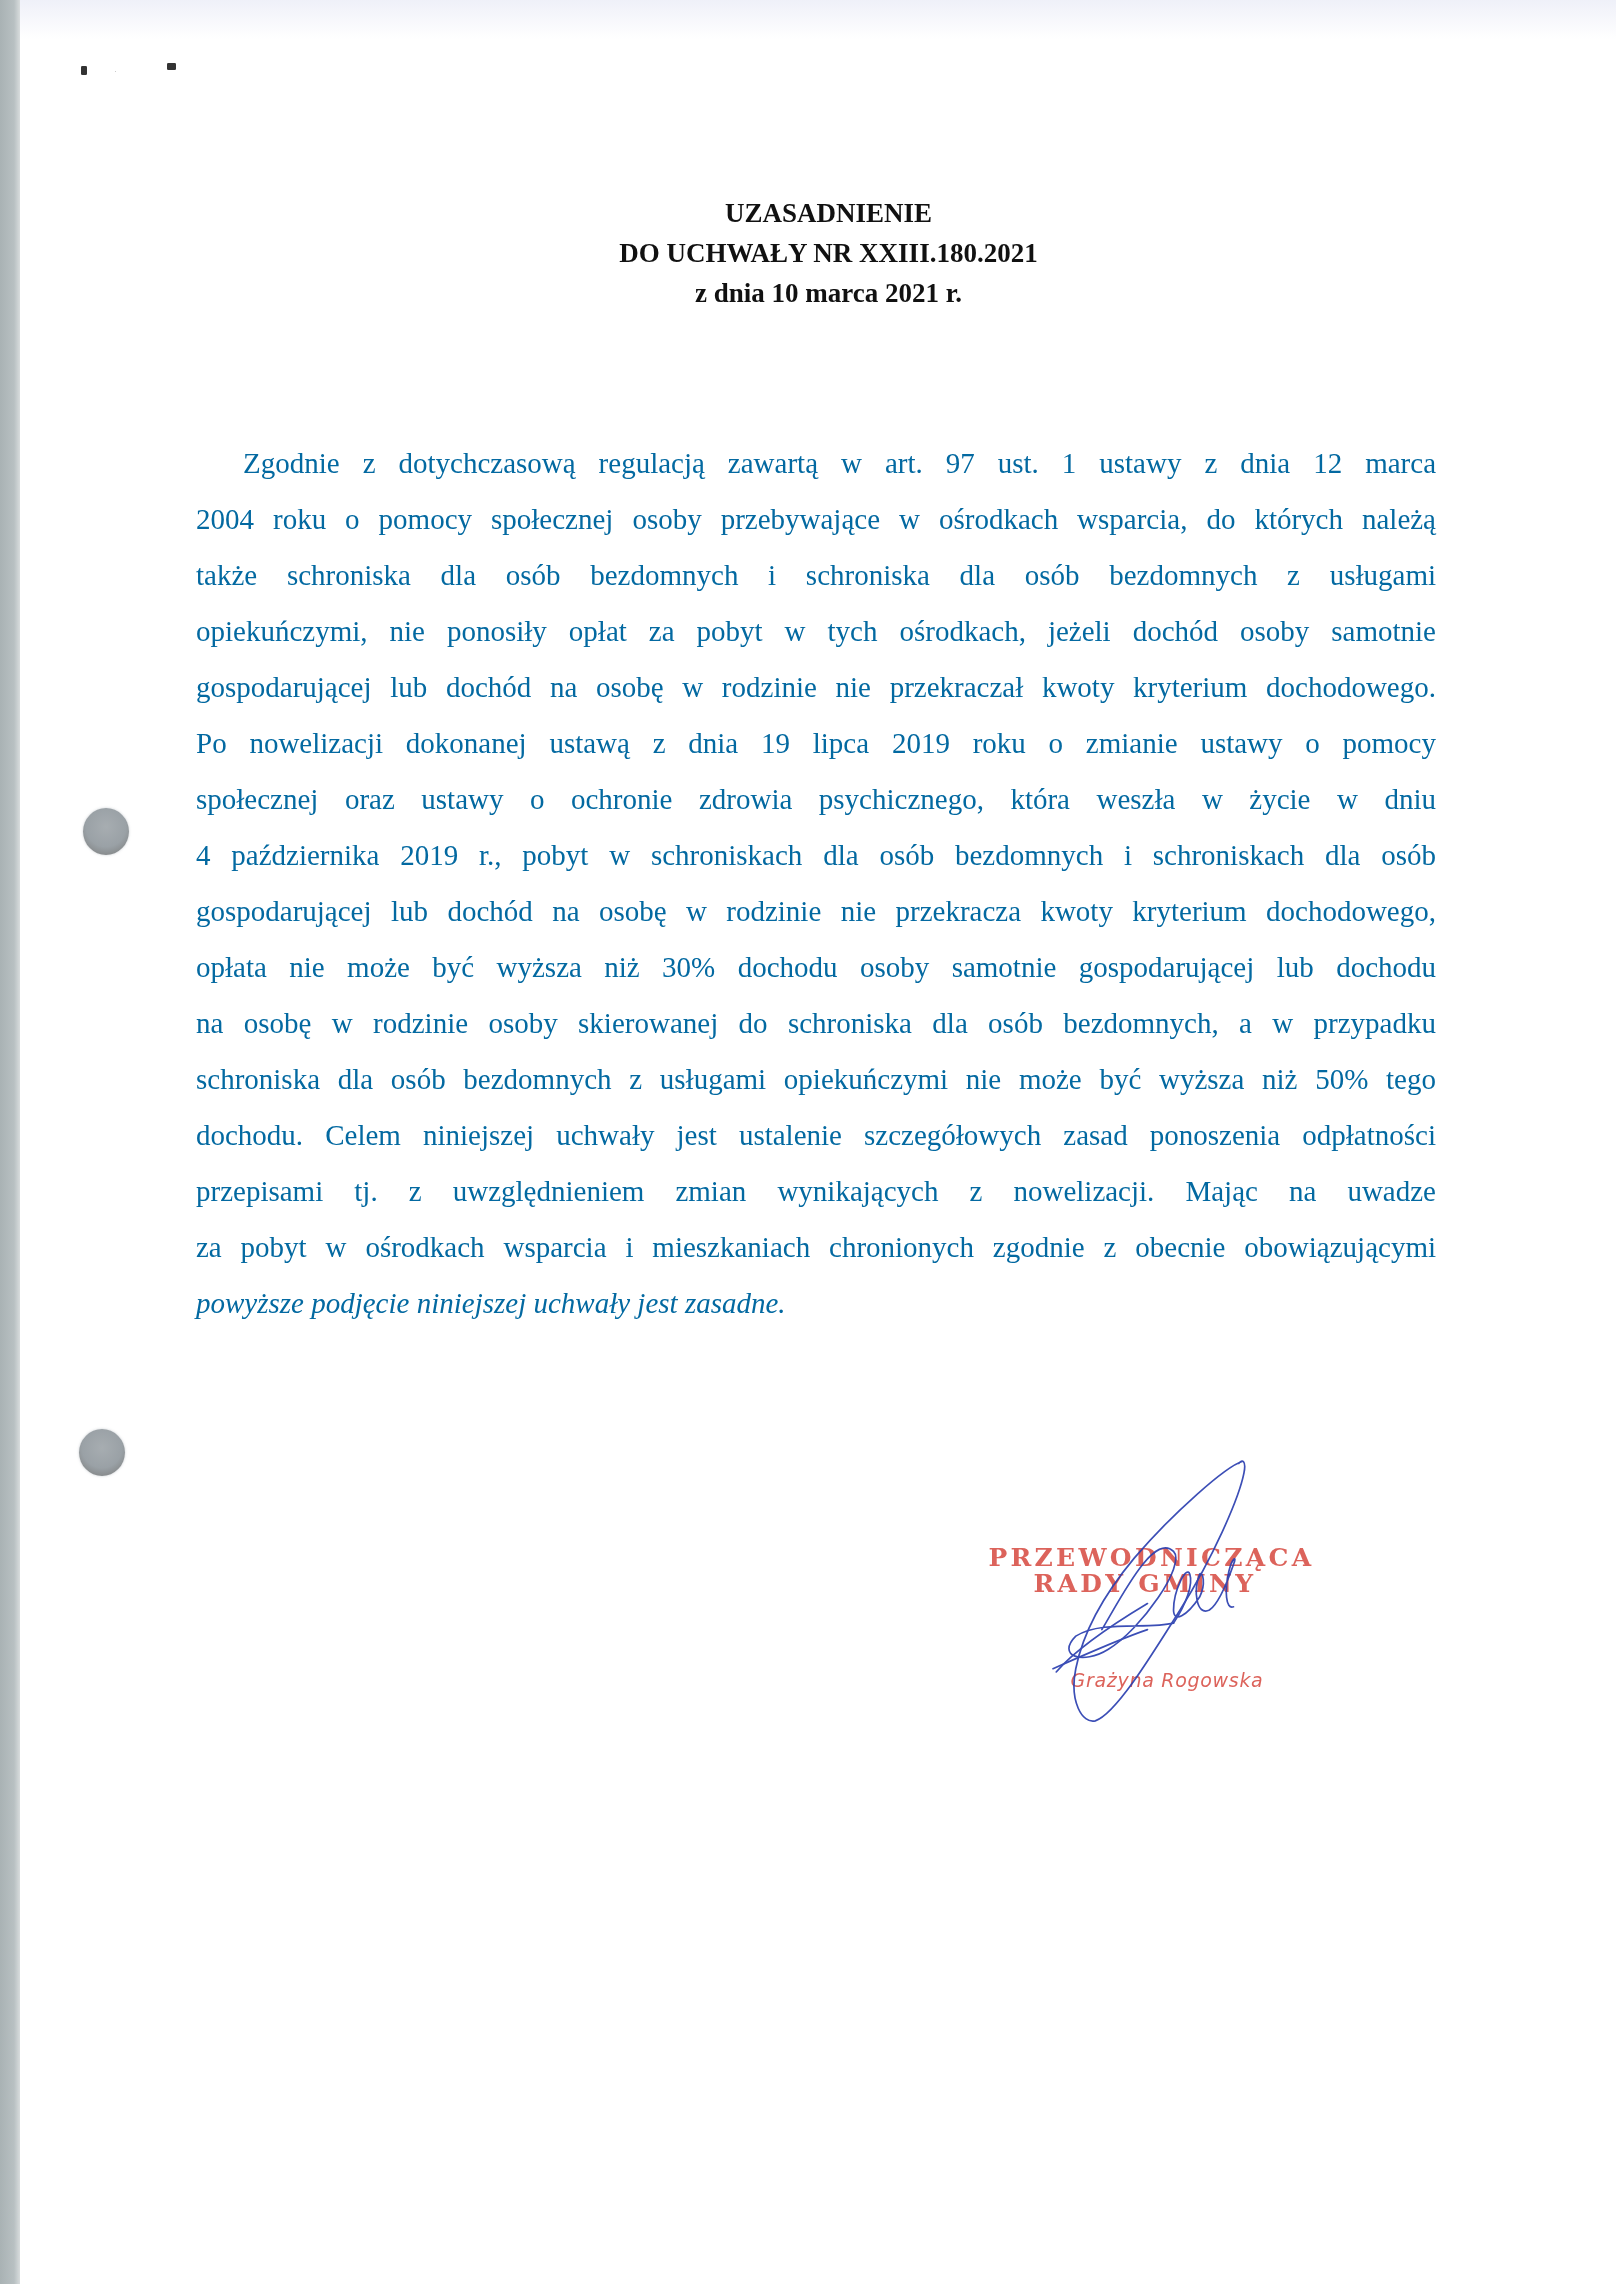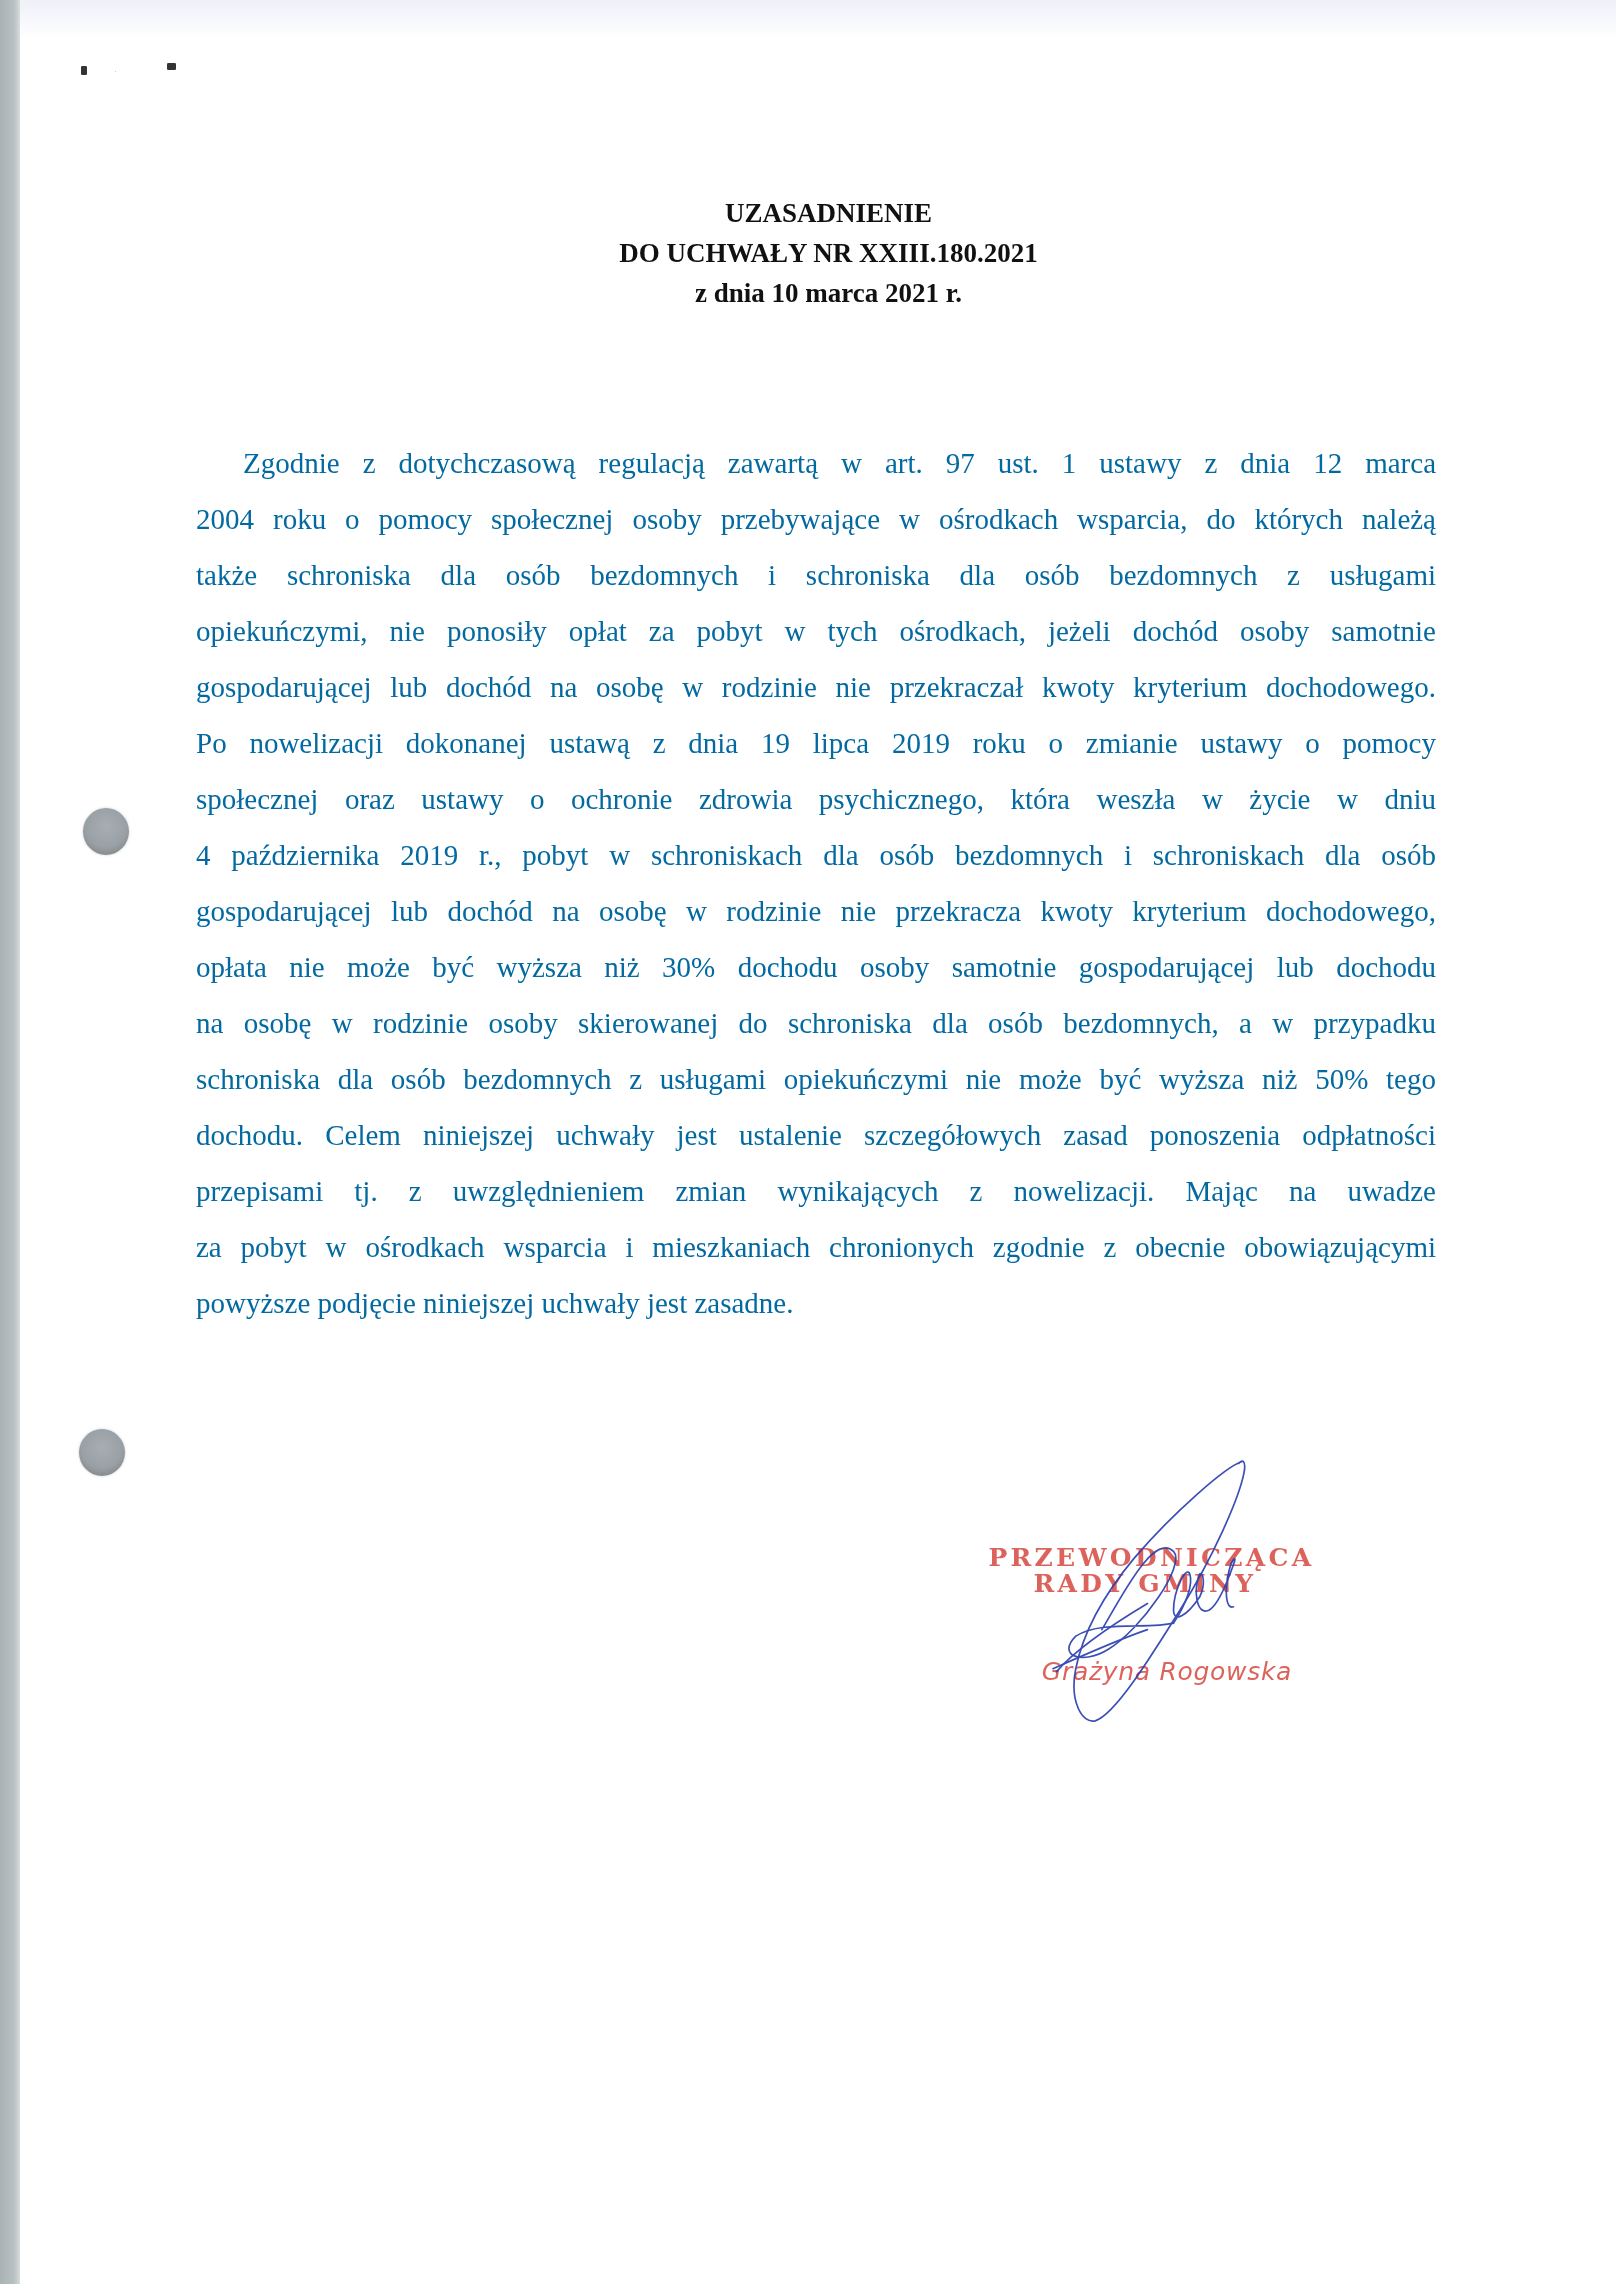--- a/index.html
+++ b/index.html
@@ -73,20 +73,21 @@
       text-align: justify;
       text-align-last: justify;
       white-space: nowrap;
       height: 56px;
     }
     .body-text .line.indent {
       padding-left: 47px;
     }
     .body-text .line.last {
       text-align-last: left;
+      font-style: italic;
     }
     .stamp {
       position: absolute;
       left: 978px;
       top: 1460px;
       width: 365px;
       height: 287px;
     }
     .stamp-title {
       position: absolute;
@@ -98,26 +99,26 @@
       font-size: 25px;
       font-weight: bold;
       letter-spacing: 3.3px;
       line-height: 26px;
       text-align: center;
       opacity: 0.9;
     }
     .stamp-name {
       position: absolute;
       left: 52px;
-      top: 197px;
+      top: 209px;
       width: 274px;
       font-family: "DejaVu Sans", "Liberation Sans", sans-serif;
       font-style: italic;
       color: #d9534a;
-      font-size: 25px;
+      font-size: 19px;
       letter-spacing: 0.7px;
       text-align: center;
       opacity: 0.9;
     }
     .signature {
       position: absolute;
       left: 978px;
       top: 1434px;
       width: 365px;
       height: 313px;

